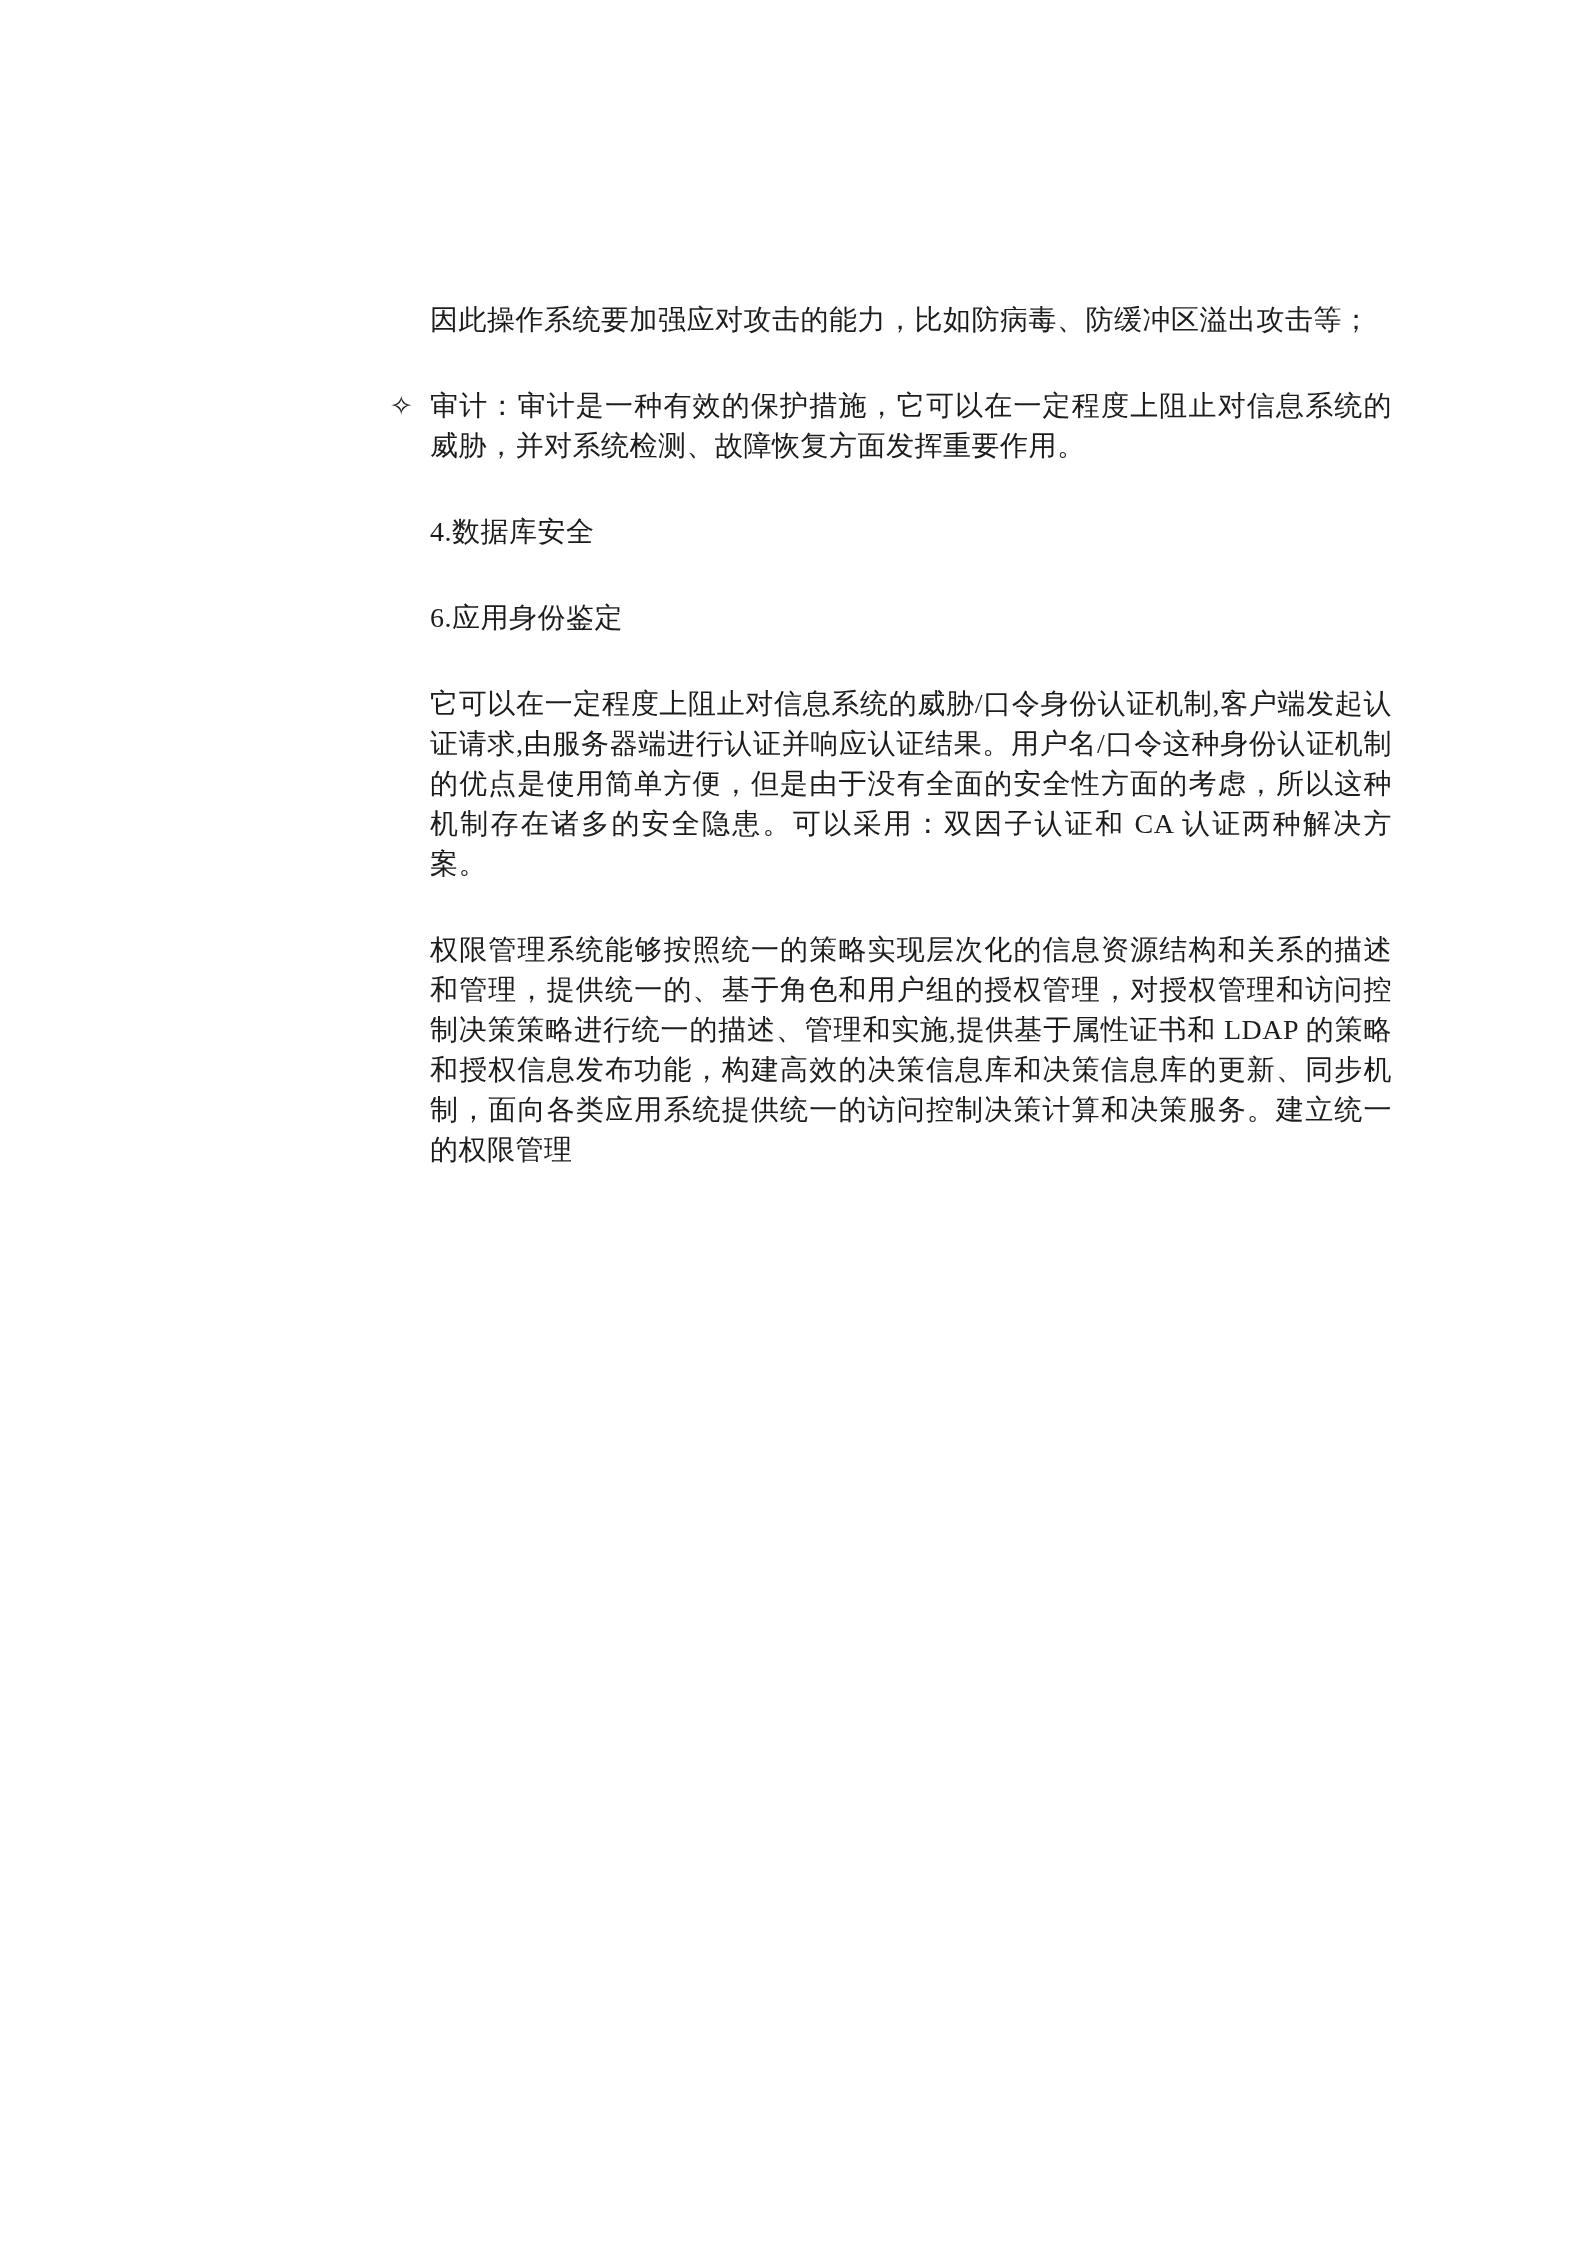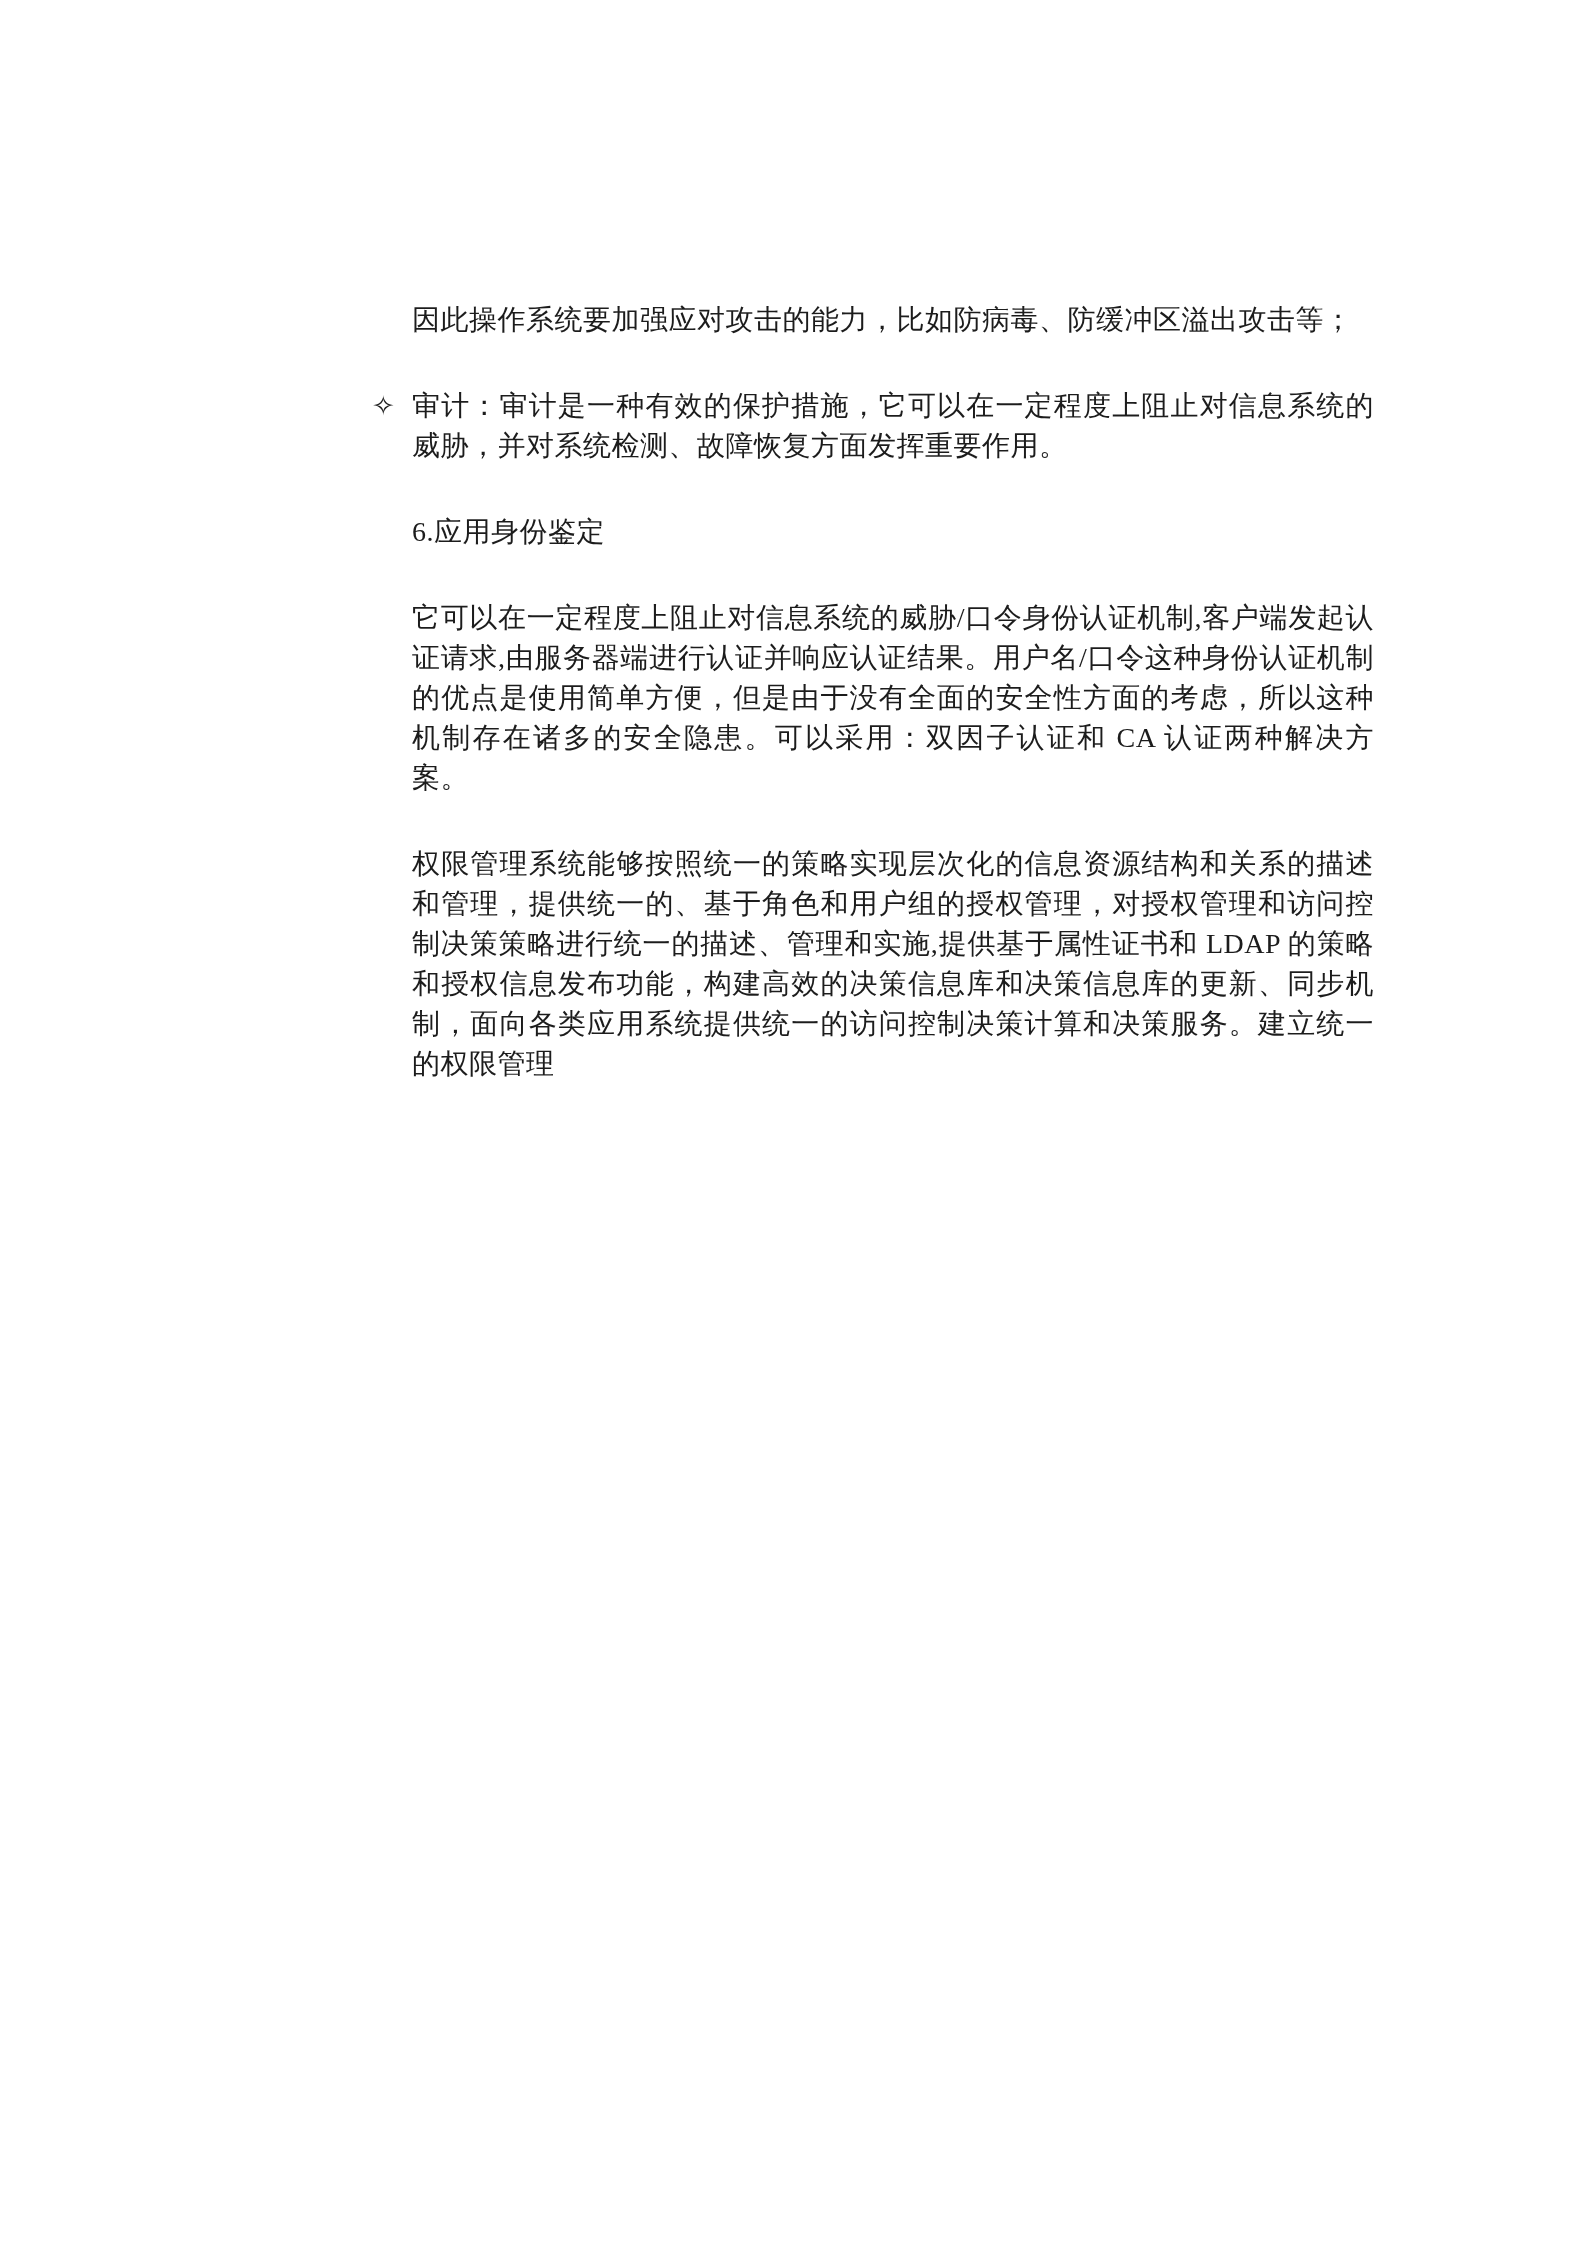--- a/index.html
+++ b/index.html
@@ -17,21 +17,21 @@
   .page {
     position: absolute;
     left: 0; top: 0;
     width: 1587px;
     height: 2245px;
     background: #ffffff;
     overflow: hidden;
   }
   .doc-body {
     position: absolute;
-    left: 412px;
+    left: 430px;
     top: 300px;
     width: 962px;
     font-size: 28px;
     line-height: 40px;
     text-align: justify;
     letter-spacing: 0.5px;
   }
   .block {
     margin: 0 0 46px 0;
   }
@@ -65,20 +65,21 @@
 <div class="page">
   <div class="doc-body">
 
     <p class="block para">因此操作系统要加强应对攻击的能力，比如防病毒、防缓冲区溢出攻击等；</p>
 
     <div class="bullet-item">
       <span class="bullet-marker">✧</span>
       <span class="bullet-text">审计：审计是一种有效的保护措施，它可以在一定程度上阻止对信息系统的威胁，并对系统检测、故障恢复方面发挥重要作用。</span>
     </div>
 
+    <p class="heading">4.数据库安全</p>
 
 
 
 
     <p class="heading">6.应用身份鉴定</p>
 
     <p class="block para">它可以在一定程度上阻止对信息系统的威胁/口令身份认证机制,客户端发起认证请求,由服务器端进行认证并响应认证结果。用户名/口令这种身份认证机制的优点是使用简单方便，但是由于没有全面的安全性方面的考虑，所以这种机制存在诸多的安全隐患。可以采用：双因子认证和 CA 认证两种解决方案。</p>
 
 
 

